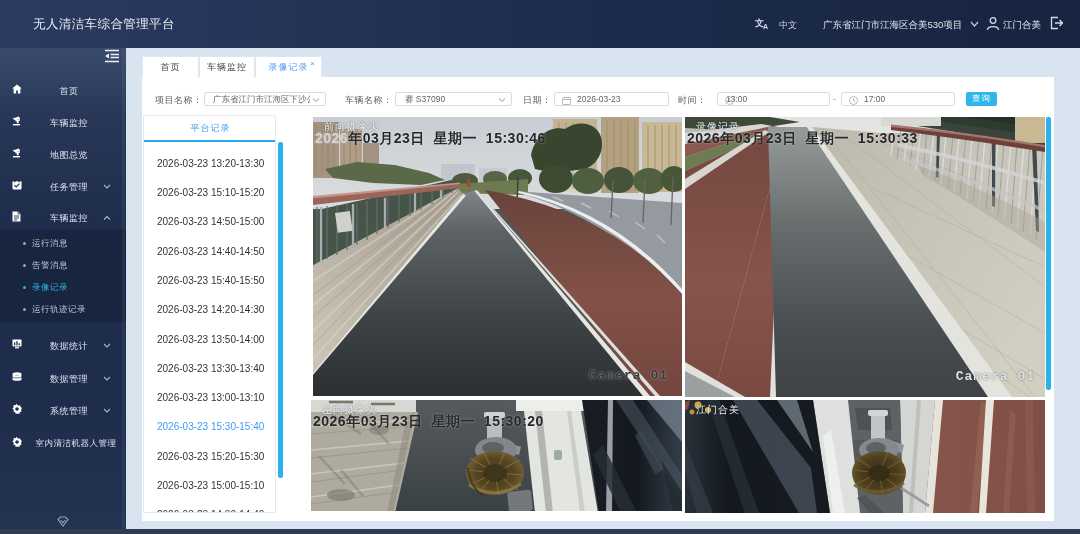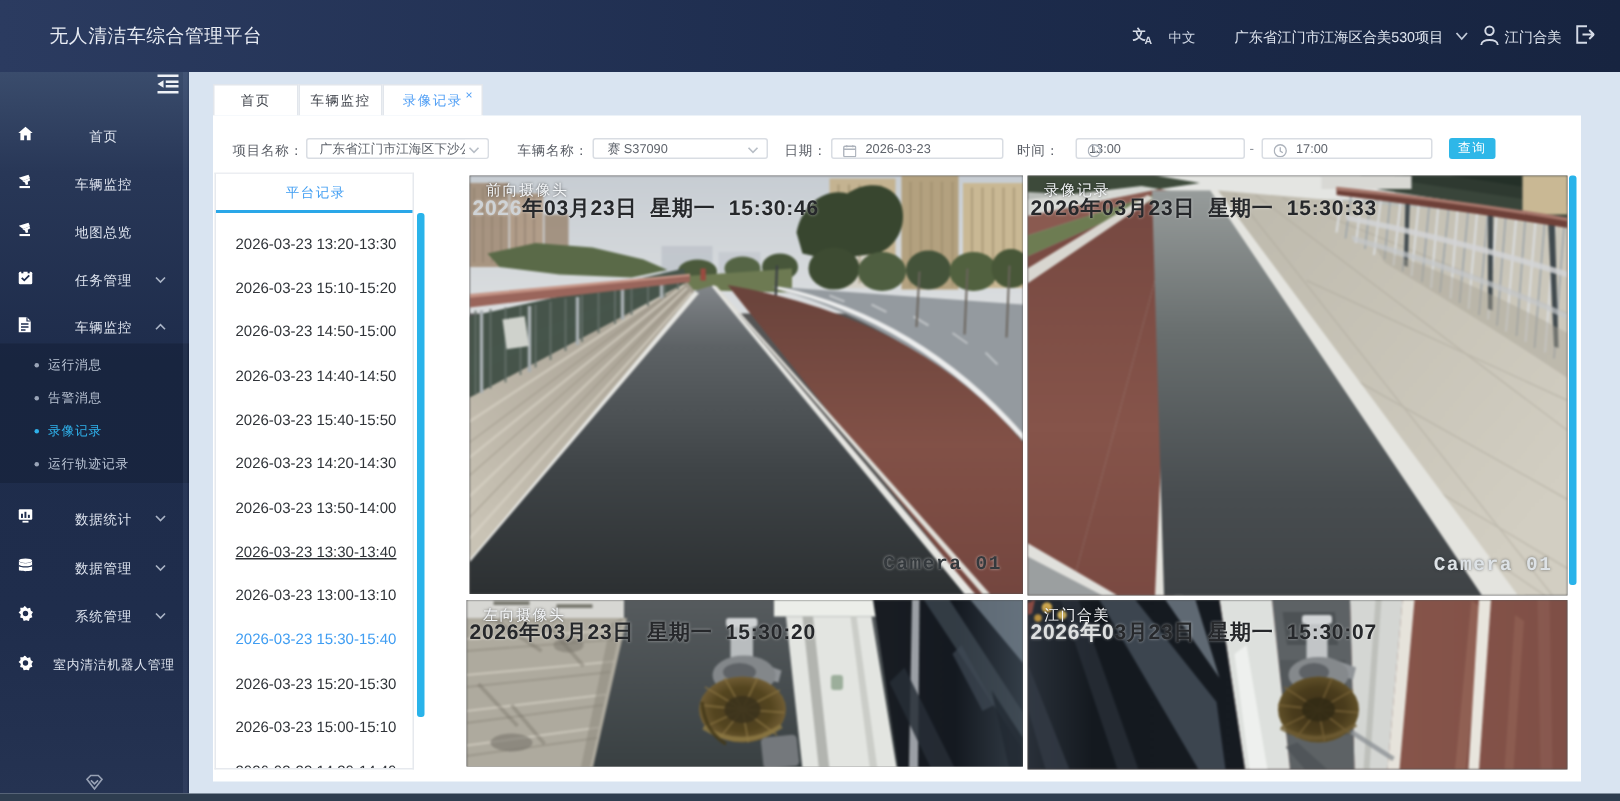--- a/index.html
+++ b/index.html
@@ -217,21 +217,21 @@
   <div class="listcard">
     <div class="lhead">平台记录</div>
     <div class="lline"></div>
     <div class="litem" style="top:42px;">2026-03-23 13:20-13:30</div>
     <div class="litem" style="top:71px;">2026-03-23 15:10-15:20</div>
     <div class="litem" style="top:100px;">2026-03-23 14:50-15:00</div>
     <div class="litem" style="top:130px;">2026-03-23 14:40-14:50</div>
     <div class="litem" style="top:159px;">2026-03-23 15:40-15:50</div>
     <div class="litem" style="top:188px;">2026-03-23 14:20-14:30</div>
     <div class="litem" style="top:218px;">2026-03-23 13:50-14:00</div>
-    <div class="litem" style="top:247px;text-decoration:underline;">2026-03-23 13:30-13:40</div>
+    <div class="litem" style="top:247px;">2026-03-23 13:30-13:40</div>
     <div class="litem" style="top:276px;">2026-03-23 13:00-13:10</div>
     <div class="litem sel" style="top:305px;">2026-03-23 15:30-15:40</div>
     <div class="litem" style="top:335px;">2026-03-23 15:20-15:30</div>
     <div class="litem" style="top:364px;">2026-03-23 15:00-15:10</div>
     <div class="litem" style="top:393px;">2026-03-23 14:30-14:40</div>
   </div>
   <div class="sb" style="left:278px;top:142px;height:336px;"></div>
   <div class="sb" style="left:1046px;top:117px;height:273px;"></div>
 
   <div class="vid" id="v-tl" style="left:313px;top:117px;width:369px;height:279px;">
@@ -569,14 +569,13 @@
         <path d="M194 73 L220 75"></path>
         <path d="M194 73 L217 60"></path>
         <path d="M194 73 L203 52"></path>
       </g>
       <path d="M169 85 Q194 100 219 83" stroke="#6f5c33" stroke-width="3" fill="none" opacity="0.8"></path>
       <ellipse cx="194" cy="73" rx="11" ry="8" fill="#332b15" opacity="0.9"></ellipse>
       <path d="M216 88 L244 106" stroke="#8d9296" stroke-width="3" opacity="0.8"></path>
       <path d="M180 95 L200 113 L185 113 L172 98 Z" fill="#4e5356" opacity="0.8"></path>
     </svg>
     <div class="vlabel">江门合美</div>
-    <div class="vts"><span style="color:#dfe1e1;">2026年0</span>3月23日&nbsp; 星期一&nbsp; 15:30:07</div>
   </div>
 
 </body></html>

